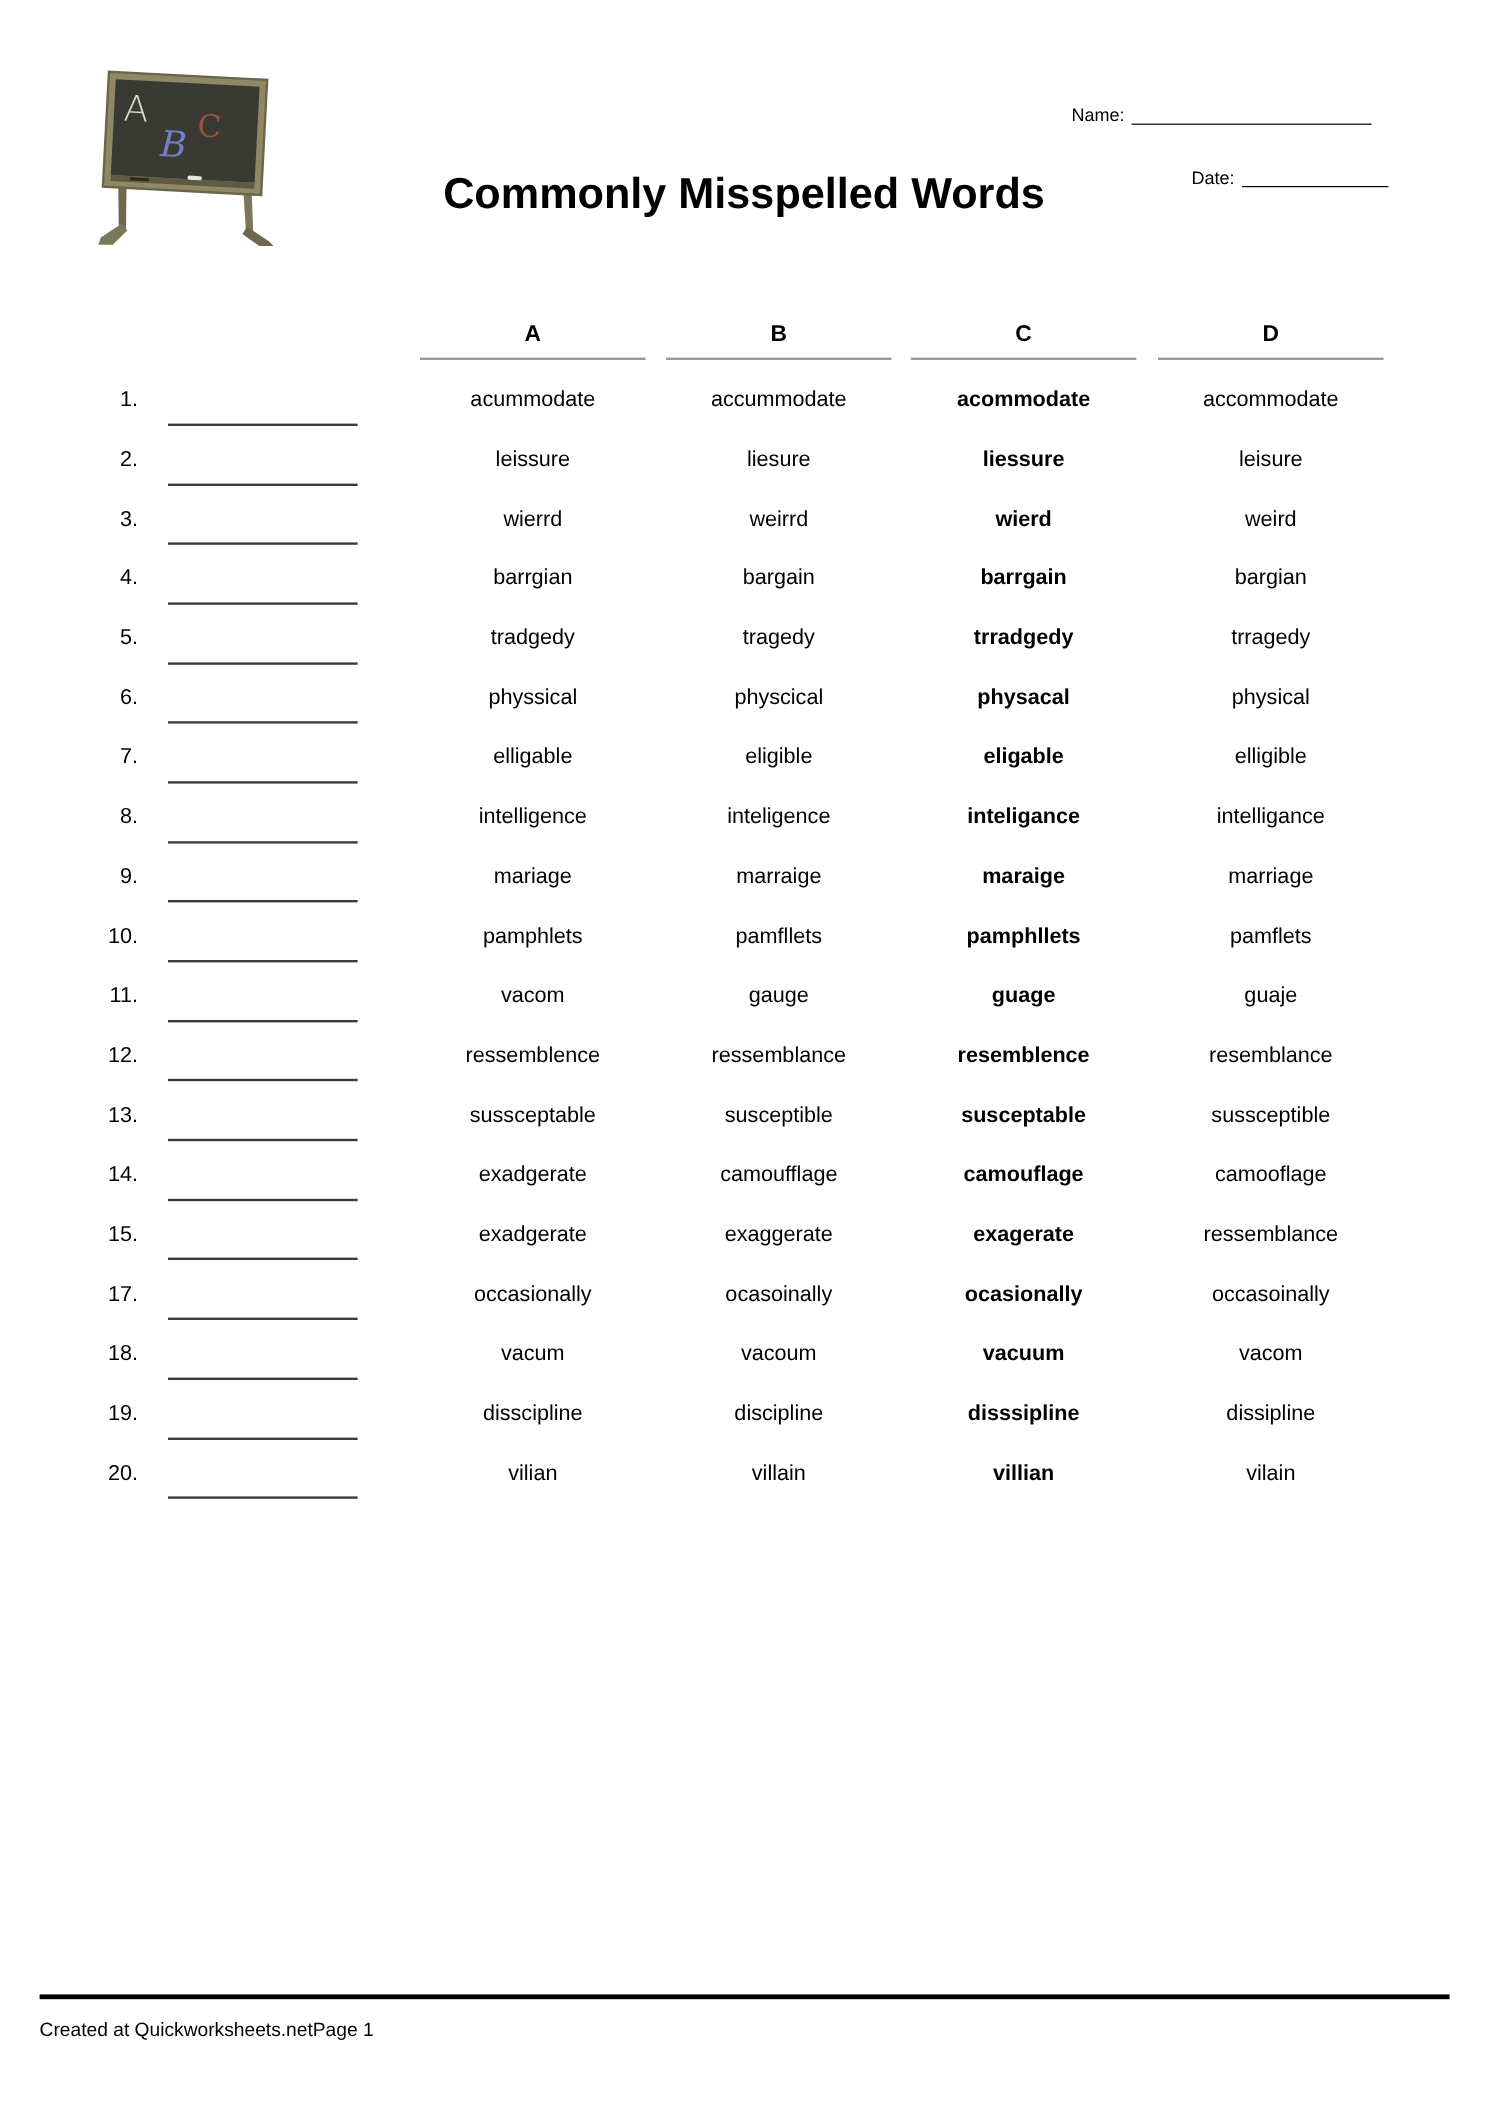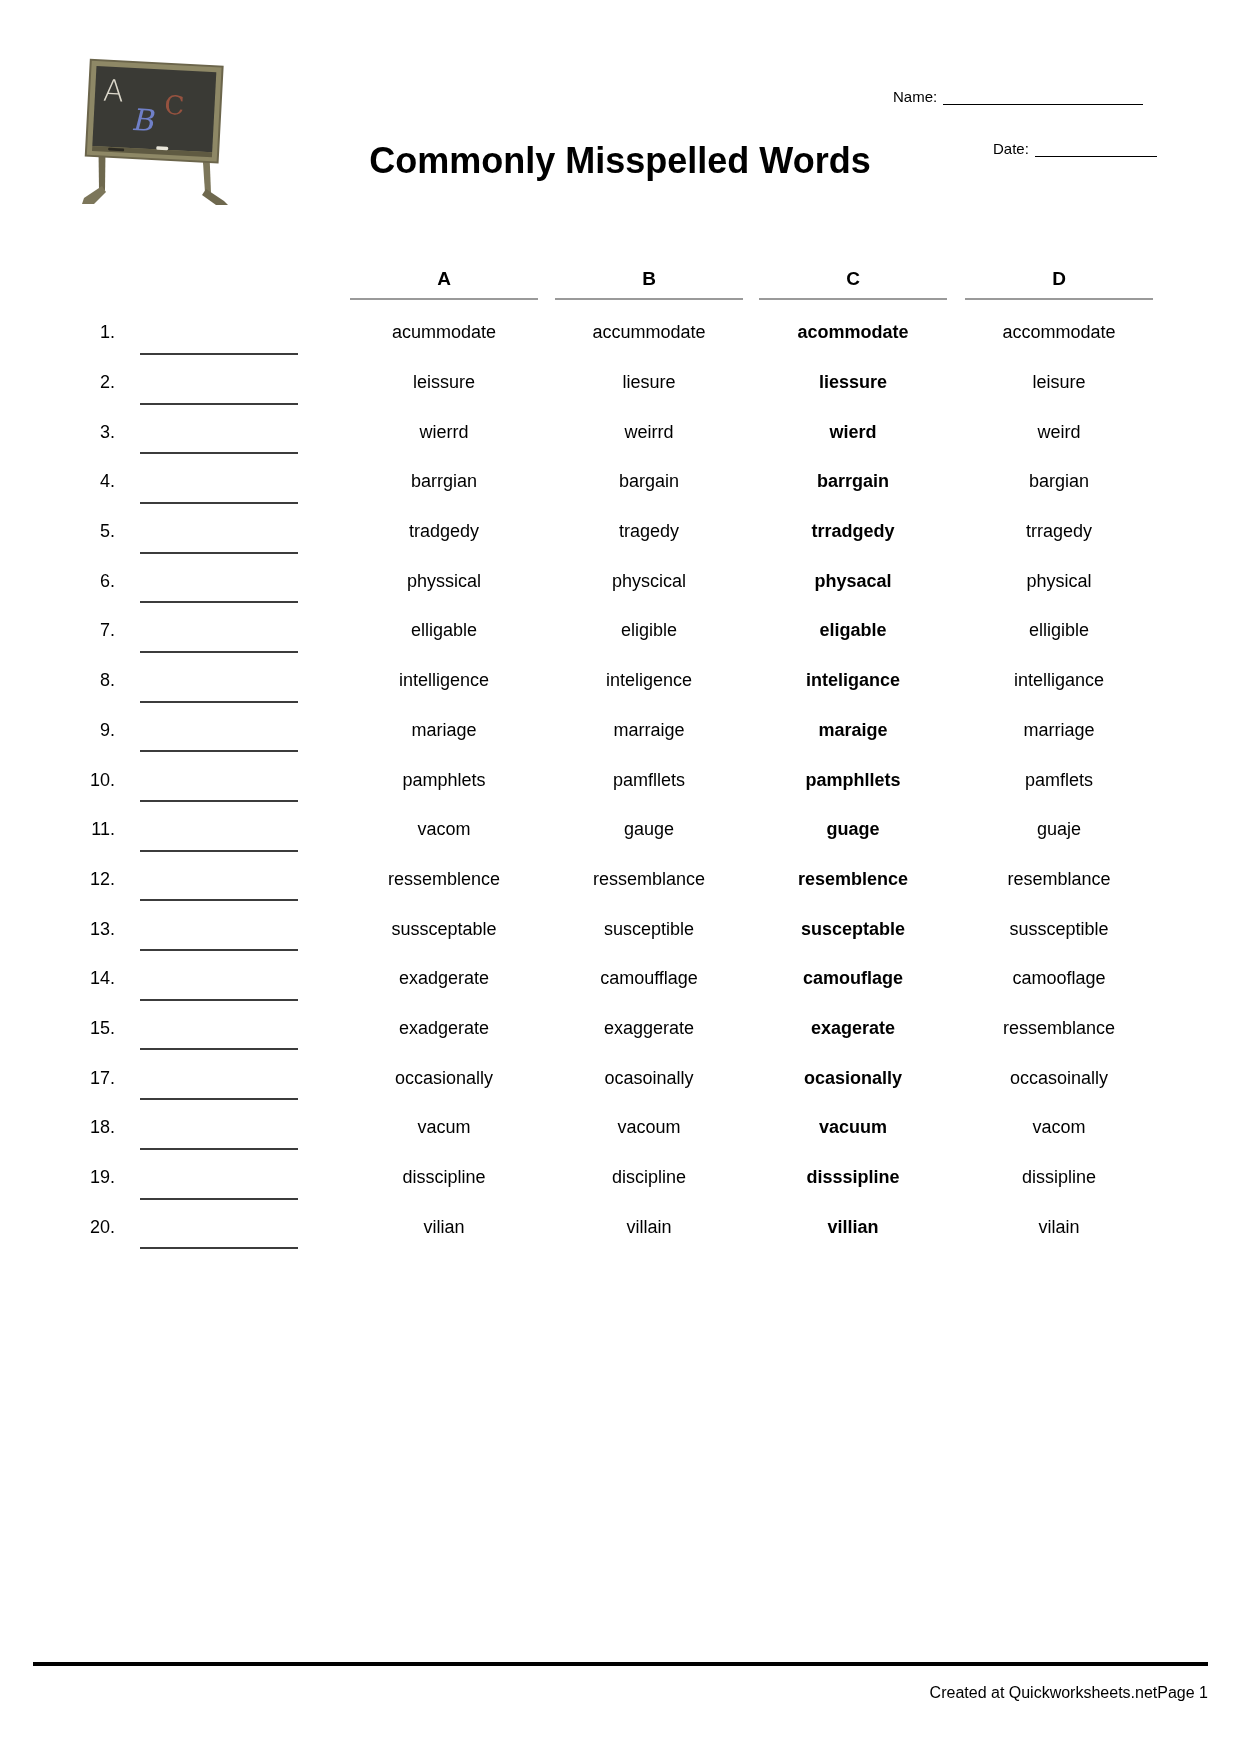--- a/index.html
+++ b/index.html
@@ -54,21 +54,21 @@
   .trow .word{text-align:center;font-size:18px;white-space:nowrap;}
   .trow .word.c1{grid-column:5;}
   .trow .word.c2{grid-column:7;}
   .trow .word.c3{grid-column:9;font-weight:bold;}
   .trow .word.c4{grid-column:11;}
 
   
   .footer-rule{position:absolute;left:33px;top:1662px;width:1175px;height:3.5px;background:#000;}
   .footer-text{
     position:absolute;left:33px;top:1684px;width:1175px;
-    display:flex;justify-content:flex-end;font-size:16px;
+    display:flex;justify-content:flex-start;font-size:16px;
   }
 </style>
 </head>
 <body>
 
 <div class="sheet">
 
   <svg class="chalkboard" viewBox="0 0 165 150" xmlns="http://www.w3.org/2000/svg">
 
     <g>

